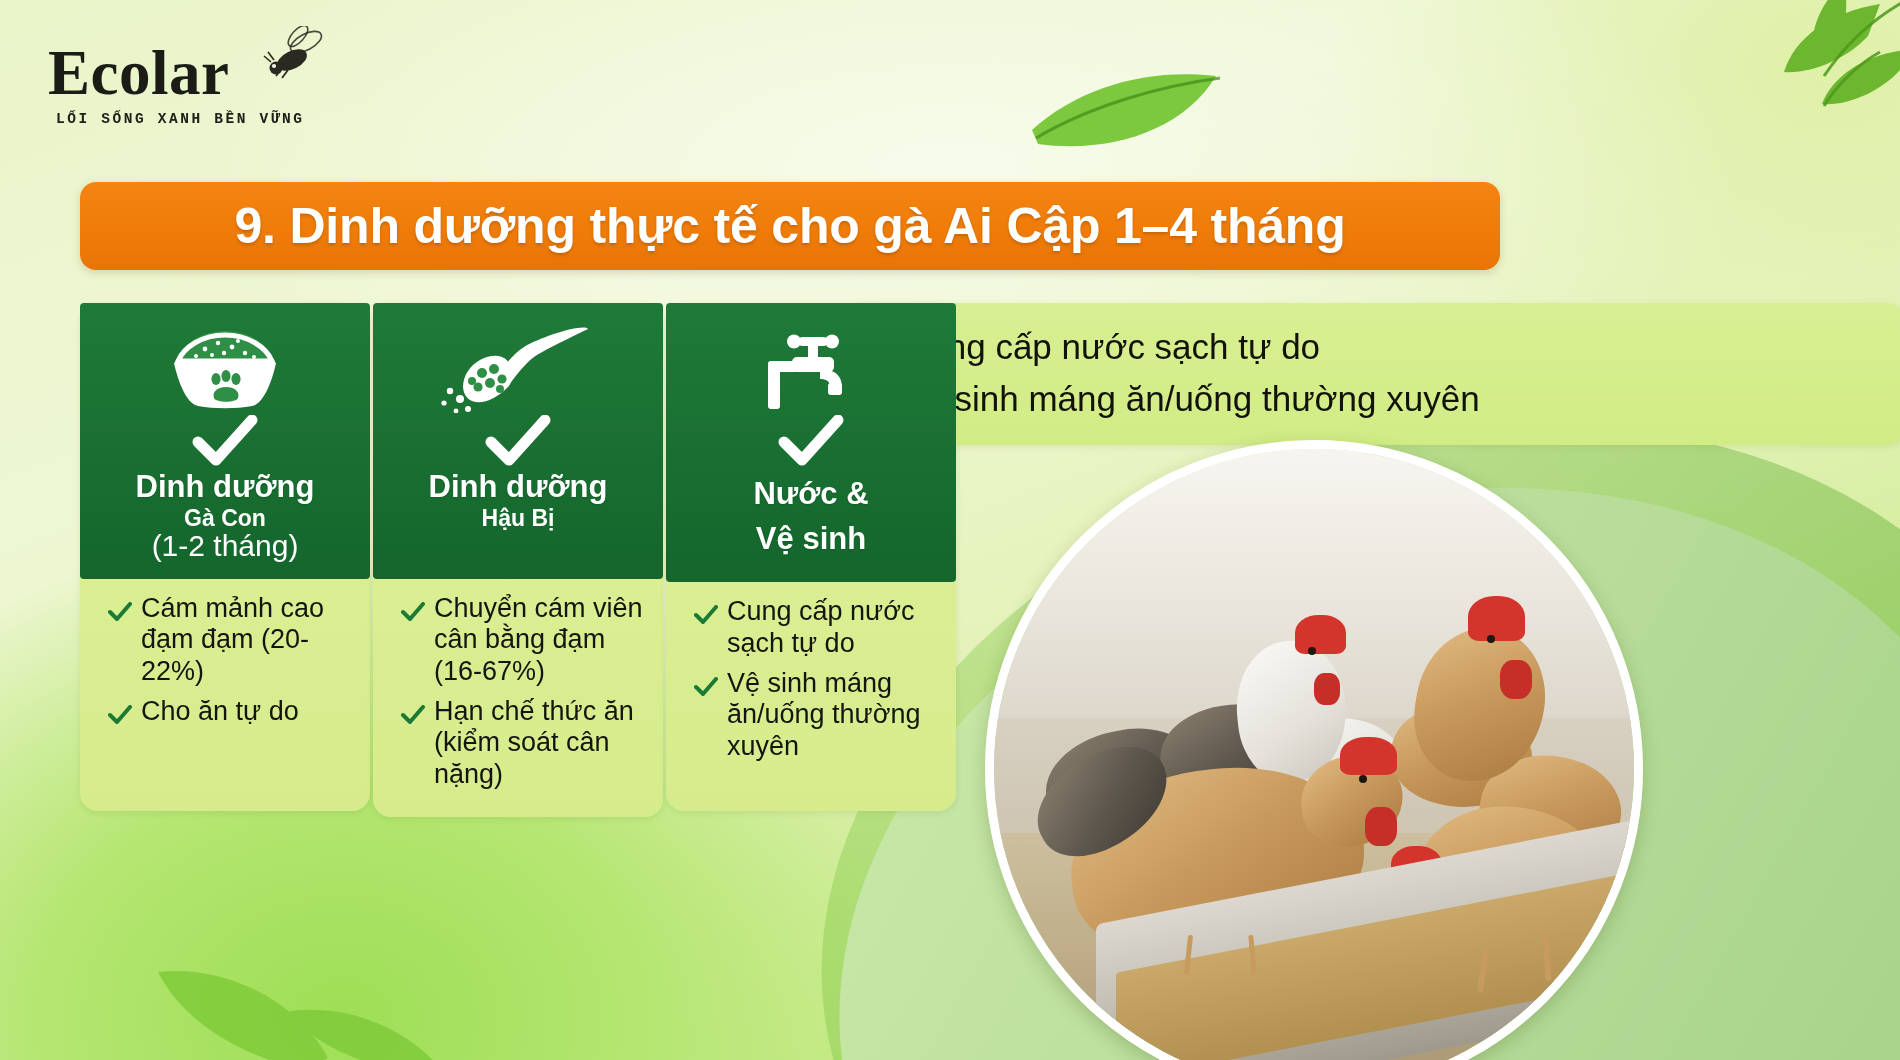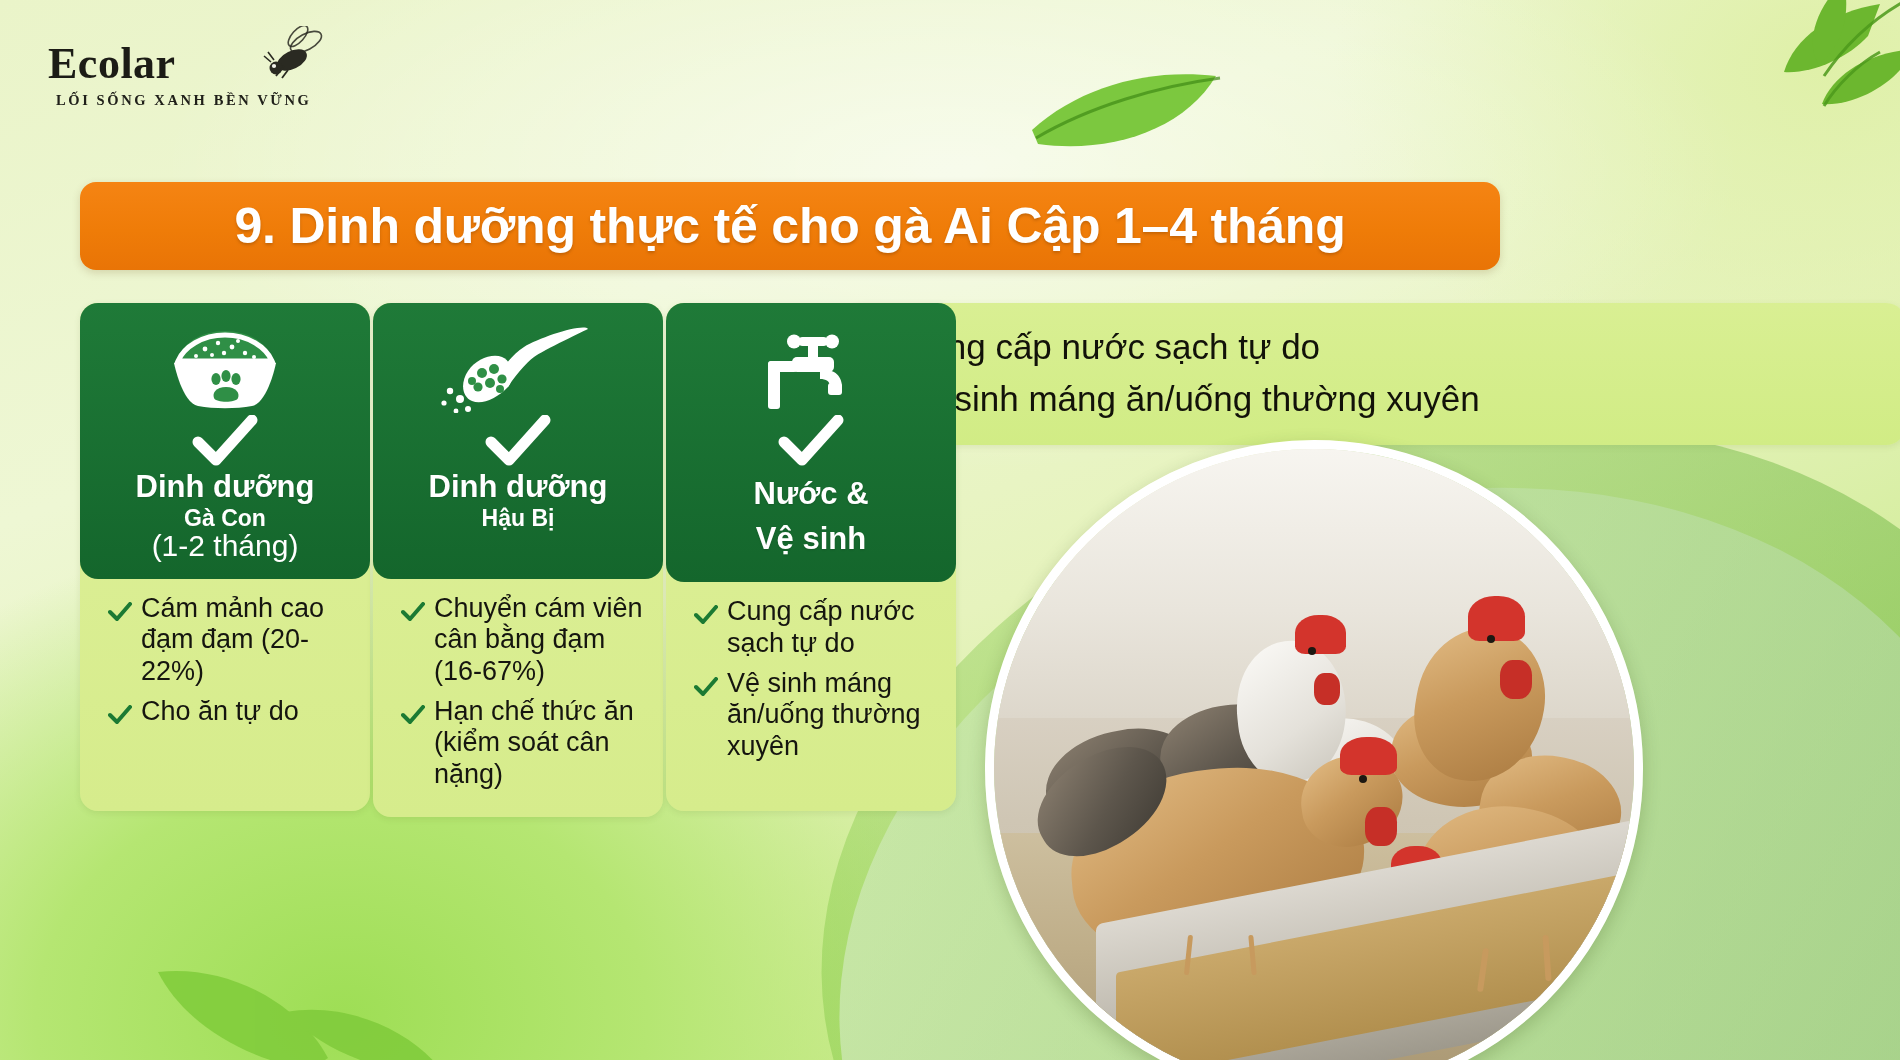--- a/index.html
+++ b/index.html
@@ -66,29 +66,29 @@
 
   
   #logo-block {
     position: absolute;
     left: 48px;
     top: 42px;
     width: 330px;
   }
   #logo-word {
     font-family: "Liberation Serif", "DejaVu Serif", serif;
-    font-size: 44px;
+    font-size: 63px;
     font-weight: bold;
     color: #1c1c16;
     letter-spacing: 0.5px;
     line-height: 1;
     margin: 0;
   }
   #logo-tagline {
-    font-family: Liberation Serif, serif;
+    font-family: Liberation Mono, monospace;
     font-size: 14.5px;
     font-weight: 600;
     letter-spacing: 2.6px;
     color: #20201a;
     margin: 6px 0 0 8px;
   }
   #bee-icon {
     position: absolute;
     left: 214px;
     top: -16px;
@@ -133,21 +133,21 @@
   .card-body {
     position: relative;
     background: linear-gradient(180deg, #dff09a 0%, #d6ec8c 100%);
     border-radius: 18px;
     padding: 0;
     min-height: 508px;
     box-shadow: 0 2px 6px rgba(80,110,30,0.12);
   }
   .card-head {
     background: linear-gradient(180deg, #1f7a38 0%, #14662c 100%);
-    border-radius: 18px;
+    border-radius: 4px;
     padding: 18px 10px 16px;
     text-align: center;
     position: relative;
     z-index: 2;
   }
   #col-1 .card-head { min-height: 242px; }
   #col-2 .card-head { min-height: 242px; }
   #col-3 .card-head { min-height: 242px; }
 
   .card-icon {

